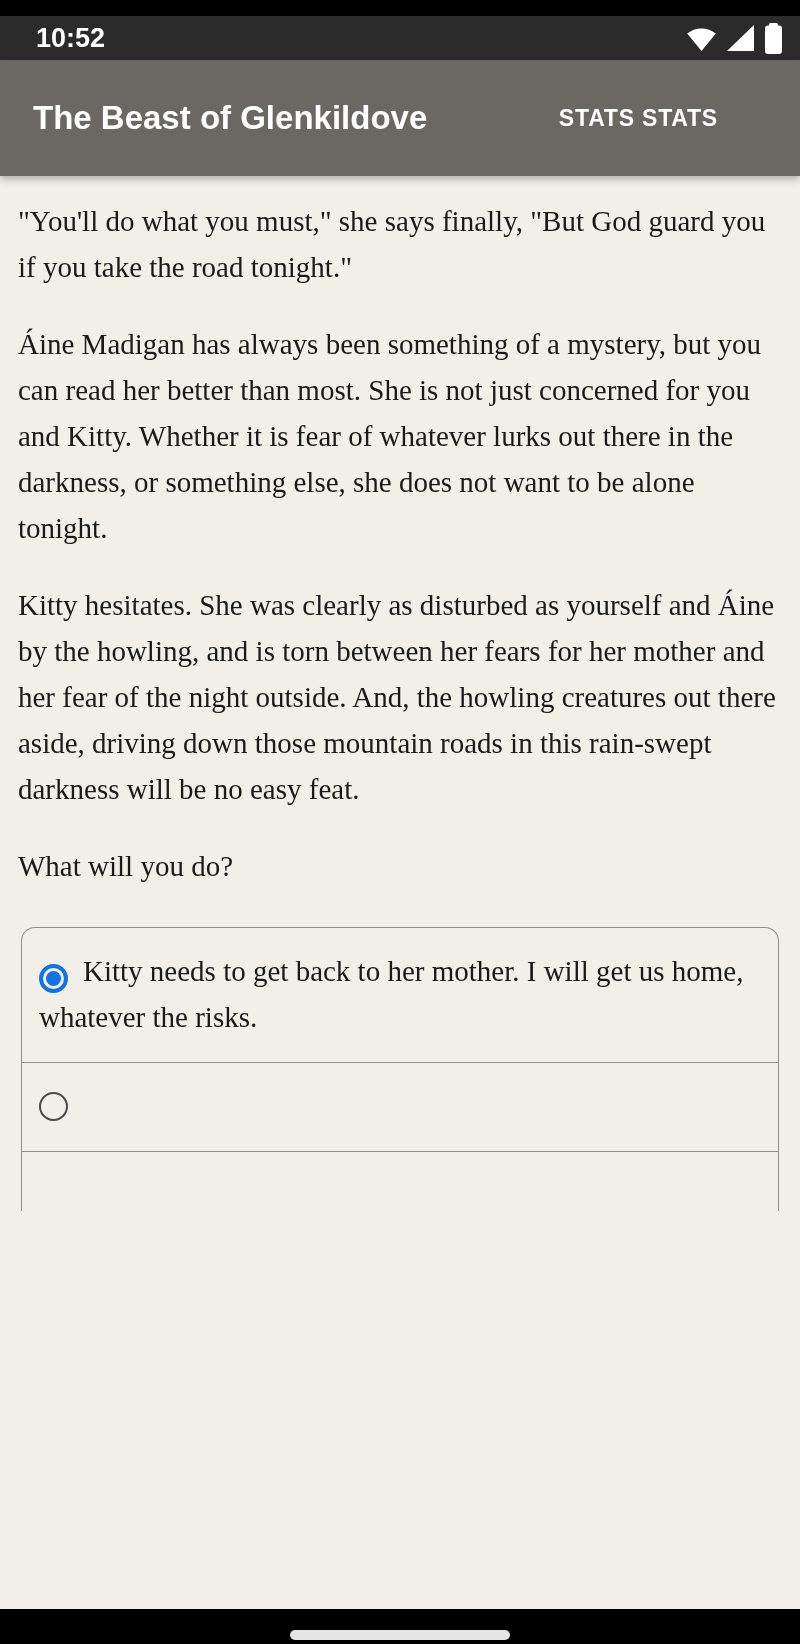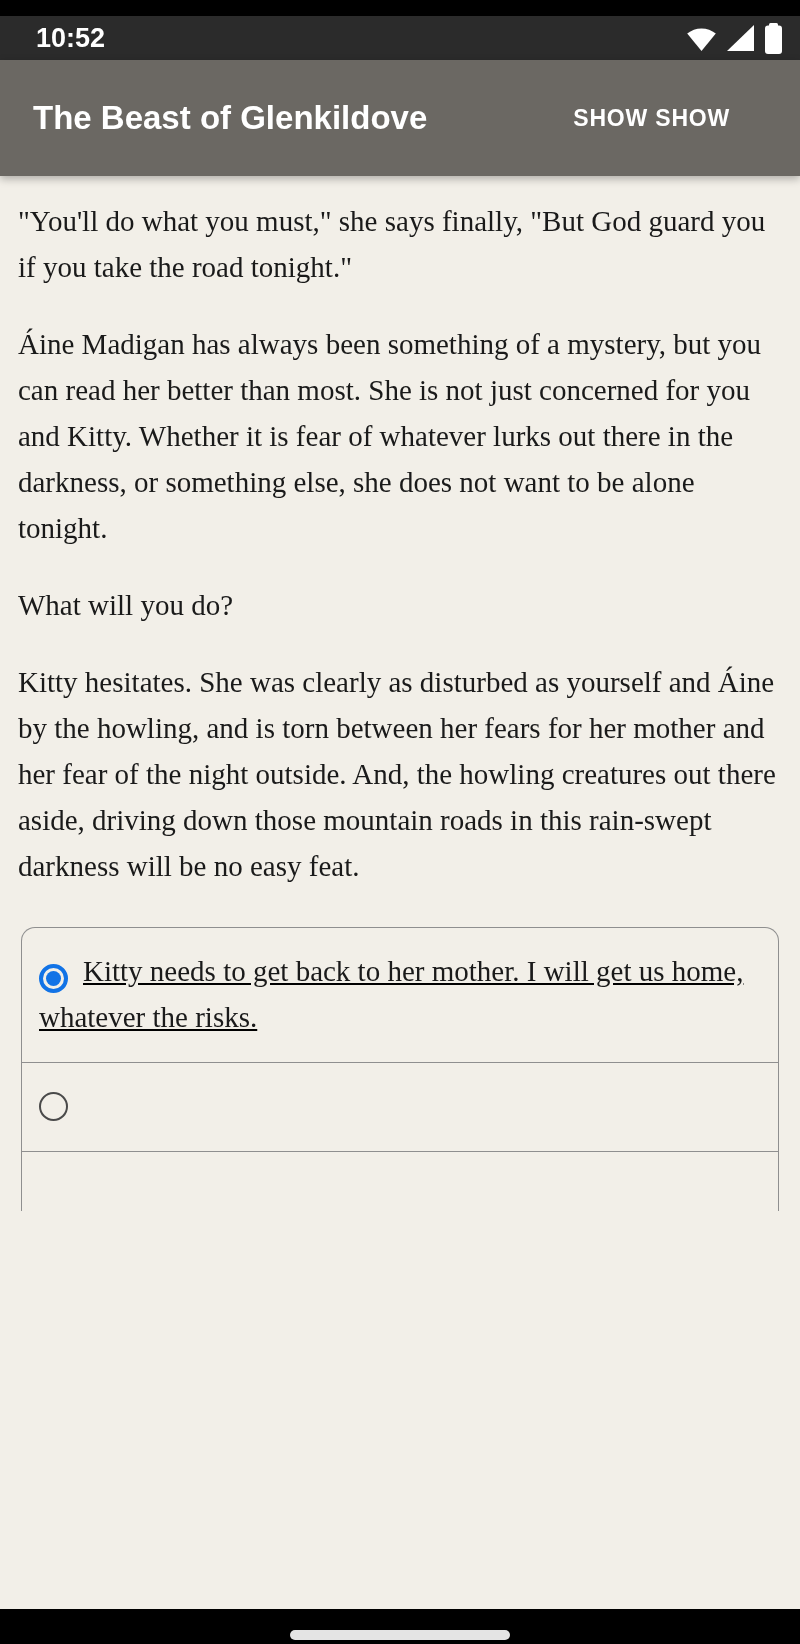--- a/index.html
+++ b/index.html
@@ -35,20 +35,21 @@
   
   .app-bar {
     height: 116px;
     background: var(--appbar_bg, #6b6863);
     display: flex;
     align-items: center;
     padding: 0 24px 0 33px;
     box-shadow: 0 3px 8px rgba(0,0,0,0.28);
     position: relative;
     z-index: 2;
+    gap: 12px;
   }
   .app-title {
     color: var(--bar_text, #ffffff);
     font-family: "Liberation Sans", sans-serif;
     font-size: 33px;
     font-weight: bold;
     white-space: nowrap;
   }
   .show-stats-button {
     margin-left: auto;
@@ -85,21 +86,20 @@
     margin-bottom: 31px;
   }
 
   
   .choices-box {
     margin: 38px 3px 0;
     border: 1px solid var(--border, #8f8f8f);
     border-bottom: none;
     border-radius: 14px 14px 0 0;
     overflow: hidden;
-    text-decoration: underline;
   }
   .choice-option {
     display: block;
     padding: 20px 17px 22px;
     font-size: 29px;
     line-height: 46px;
     color: var(--text, #1a1a1a);
     cursor: pointer;
   }
   .choice-option + .choice-option { border-top: 1px solid var(--border, #8f8f8f); }
@@ -168,38 +168,38 @@
         <svg width="21" height="31" viewBox="0 0 21 31">
           <rect x="6" y="0" width="9" height="4" rx="1.5" fill="#ffffff"></rect>
           <rect x="2" y="2.5" width="17" height="28.5" rx="3" fill="#ffffff"></rect>
         </svg>
       </span>
     </span>
   </div>
 
   <div class="app-bar">
     <span class="app-title">The Beast of Glenkildove</span>
-    <button class="show-stats-button">SHOW SHOW</button>
+    <button class="show-stats-button">STATS STATS</button>
     <button class="overflow-button">
       <span class="dot"></span><span class="dot"></span><span class="dot"></span>
     </button>
   </div>
 
   <div class="content">
 
     <div class="story">
 
 
         <p>"You'll do what you must," she says finally, "But God guard you if you take the road tonight."</p>
 
         <p>Áine Madigan has always been something of a mystery, but you can read her better than most. She is not just concerned for you and Kitty. Whether it is fear of whatever lurks out there in the darkness, or something else, she does not want to be alone tonight.</p>
 
+        <p>Kitty hesitates. She was clearly as disturbed as yourself and Áine by the howling, and is torn between her fears for her mother and her fear of the night outside. And, the howling creatures out there aside, driving down those mountain roads in this rain-swept darkness will be no easy feat.</p>
+
         <p>What will you do?</p>
-
-        <p>Kitty hesitates. She was clearly as disturbed as yourself and Áine by the howling, and is torn between her fears for her mother and her fear of the night outside. And, the howling creatures out there aside, driving down those mountain roads in this rain-swept darkness will be no easy feat.</p>
       </div>
 
     <div class="choices-box">
       <div>
 
           <label class="choice-option"><span class="choice-radio checked"></span><span>Kitty needs to get back to her mother. I will get us home, whatever the risks.</span></label>
 
           <label class="choice-option"><span class="choice-radio"></span></label>
         </div>
       <div class="choice-stub"></div>

